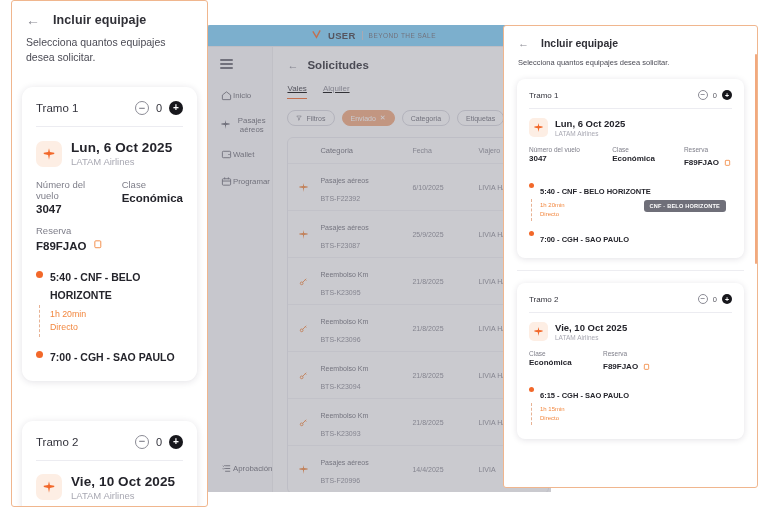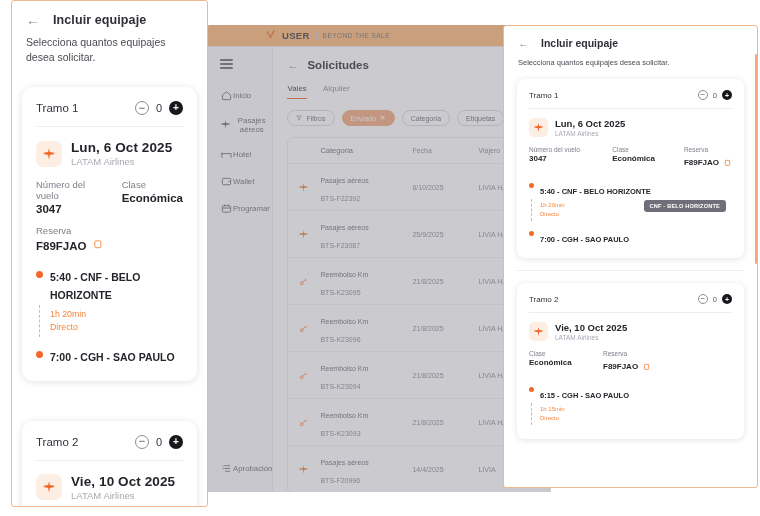--- a/index.html
+++ b/index.html
@@ -50,22 +50,22 @@
   .seg-mid{ margin:5px 0 6px 0; padding-left:14px; position:relative;}
   .seg-mid:before{ content:""; position:absolute; left:3px; top:-3px; bottom:-3px;
                    border-left:1px dashed #e7b294;}
   .seg-mid div{ font-size:8.8px; color:#f2873f; line-height:1.45;}
 
   
   .app{
     position:absolute; left:208px; top:25px; width:343px; height:467px;
     background:#ffffff; overflow:hidden; border-radius:2px;
   }
-  .app-topbar{ height:22px; background:#fdba74; border-bottom:1px solid #ececef;
-               display:flex; align-items:center; padding-left:57px; gap:6px;}
+  .app-topbar{ height:22px; background:#7dd3fc; border-bottom:1px solid #ececef;
+               display:flex; align-items:center; padding-left:103px; gap:6px;}
   .logo-mark{ color:#f2682a; font-size:12px; font-weight:700; line-height:1;}
   .logo-user{ font-size:9.5px; font-weight:700; color:#3c3c44; letter-spacing:.3px;}
   .logo-div{ width:1px;height:9px;background:#c9c9d0;}
   .logo-tag{ font-size:6.5px; color:#6d6d77; letter-spacing:.45px;}
 
   .app-body{ display:flex; height:445px;}
   .sidebar{ width:105px; background:#fbfbfc; border-right:1px solid #eeeef1;
             padding-top:8px; display:flex; flex-direction:column;}
   .burger{ margin:4px 0 10px 12px; width:13px;}
   .burger i{ display:block; height:1.6px; background:#6c6c76; margin-bottom:2.6px; border-radius:1px;}
@@ -74,21 +74,21 @@
   .nav-item .ic{ width:13px;height:13px;display:flex;align-items:center;justify-content:center;}
   .nav-item.active .pill{ position:absolute; left:6px; top:3px; width:30px;height:17px;
                           border-radius:9px; background:#e08b5c; z-index:0;}
   .nav-item.active .ic,.nav-item.active span{ position:relative; z-index:1;}
   .nav-spacer{ flex:1; }
 
   .content{ flex:1; background:#fff; padding:12px 12px 0 14px; }
   .c-head{ display:flex; align-items:center; gap:9px;}
   .c-back{ color:#8a8a93; font-size:11px;}
   .c-title{ font-size:11.5px; color:#2b2b33; font-weight:600;}
-  .tabs{ display:flex; gap:16px; margin-top:13px;}
+  .tabs{ display:flex; gap:16px; margin-top:13px;text-decoration:underline;}
   .tab{ font-size:8px; color:#8b8b95; padding-bottom:5px;}
   .tab.on{ color:#3c3c44; border-bottom:1.6px solid #f2682a;}
   .chips{ display:flex; gap:7px; margin-top:11px;}
   .chip{ border:1px solid #d9d9e0; border-radius:11px; padding:3px 8px;
          font-size:7px; color:#6d6d77; display:flex; align-items:center; gap:4px;}
   .chip.on{ background:#f2a97e; border-color:#f2a97e; color:#fff;}
 
   .tbl{ margin-top:11px; border:1px solid #ececf0; border-radius:6px; overflow:hidden;}
   .tr{ display:flex; align-items:center; padding:5px 0 5px 10px; border-bottom:1px solid #f2f2f5;}
   .tr.head{ padding-top:8px; padding-bottom:8px;}
@@ -269,28 +269,20 @@
         <span class="ic">
             <svg width="11" height="11" viewBox="0 0 24 24" fill="#6b6b75">
               <path d="M12 2l1.2 6.8L21 10v2l-7.8 1.2L12 22l-1.2-8.8L3 12v-2l7.8-1.2z"></path>
             </svg>
           </span>
         <span>Pasajes aéreos</span>
       </div>
       <div class="nav-item">
         <span class="ic">
             <svg width="11" height="11" viewBox="0 0 24 24" fill="none" stroke="#6b6b75" stroke-width="2">
-              <path d="M2 16v-6h20v6M2 16v3M22 16v3M2 12V8"></path>
-            </svg>
-          </span>
-        <span>Hotel</span>
-      </div>
-      <div class="nav-item">
-        <span class="ic">
-            <svg width="11" height="11" viewBox="0 0 24 24" fill="none" stroke="#6b6b75" stroke-width="2">
               <rect x="3" y="5" width="18" height="14" rx="2"></rect>
               <path d="M16 12h3"></path>
             </svg>
           </span>
         <span>Wallet</span>
       </div>
       <div class="nav-item">
         <span class="ic">
             <svg width="11" height="11" viewBox="0 0 24 24" fill="none" stroke="#6b6b75" stroke-width="2">
               <rect x="3" y="6" width="18" height="14" rx="2"></rect>

